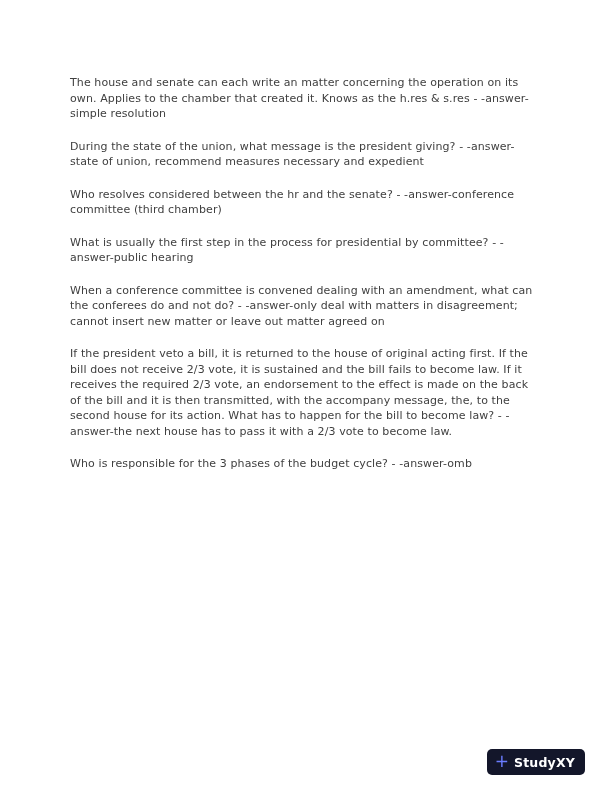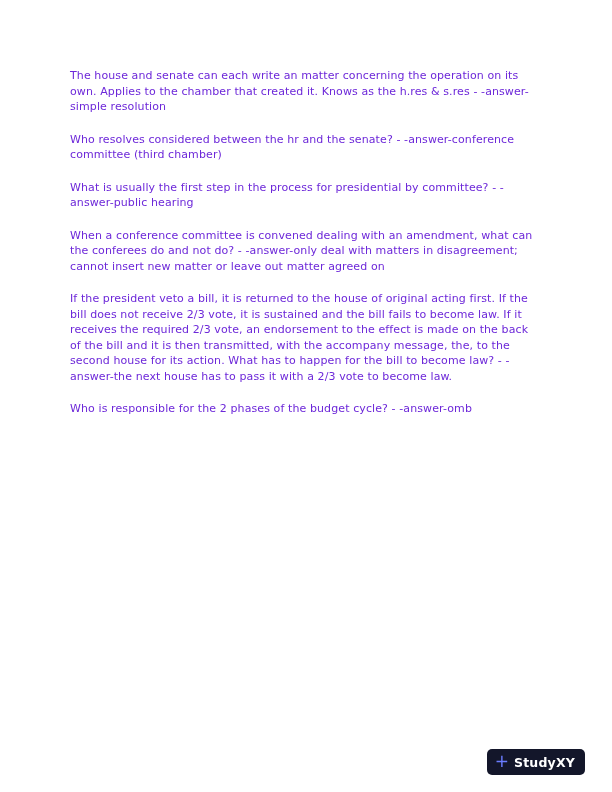--- a/index.html
+++ b/index.html
@@ -10,24 +10,24 @@
   .page {
     position: relative;
     width: 612px;
     height: 792px;
     background: #ffffff;
     overflow: hidden;
     font-family: "DejaVu Sans", sans-serif;
   }
   .content {
     position: absolute;
-    top: 68px;
+    top: 75px;
     left: 70px;
     width: 472px;
-    color: #6d28d9;
+    color: #404040;
   }
   .content p {
     margin: 0 0 17px 0;
     font-size: 11px;
     line-height: 15.5px;
     font-weight: normal;
     letter-spacing: 0.1px;
   }
   .logo-badge {
     position: absolute;
@@ -57,25 +57,26 @@
     white-space: nowrap;
   }
 </style>
 </head>
 <body>
 
 <div class="page">
 
   <div class="content">
     <p>The house and senate can each write an matter concerning the operation on its own. Applies to the chamber that created it. Knows as the h.res &amp; s.res - -answer-simple resolution</p>
+    <p>During the state of the union, what message is the president giving? - -answer-state of union, recommend measures necessary and expedient</p>
     <p>Who resolves considered between the hr and the senate? - -answer-conference committee (third chamber)</p>
     <p>What is usually the first step in the process for presidential by committee? - -answer-public hearing</p>
     <p>When a conference committee is convened dealing with an amendment, what can the conferees do and not do? - -answer-only deal with matters in disagreement; cannot insert new matter or leave out matter agreed on</p>
     <p>If the president veto a bill, it is returned to the house of original acting first. If the bill does not receive 2/3 vote, it is sustained and the bill fails to become law. If it receives the required 2/3 vote, an endorsement to the effect is made on the back of the bill and it is then transmitted, with the accompany message, the, to the second house for its action. What has to happen for the bill to become law? - -answer-the next house has to pass it with a 2/3 vote to become law.</p>
-    <p>Who is responsible for the 2 phases of the budget cycle? - -answer-omb</p>
+    <p>Who is responsible for the 3 phases of the budget cycle? - -answer-omb</p>
   </div>
 
   <div class="logo-badge">
     <span class="plus-icon">+</span>
     <span class="brand-text">StudyXY</span>
   </div>
 
 </div>
 
 </body></html>

